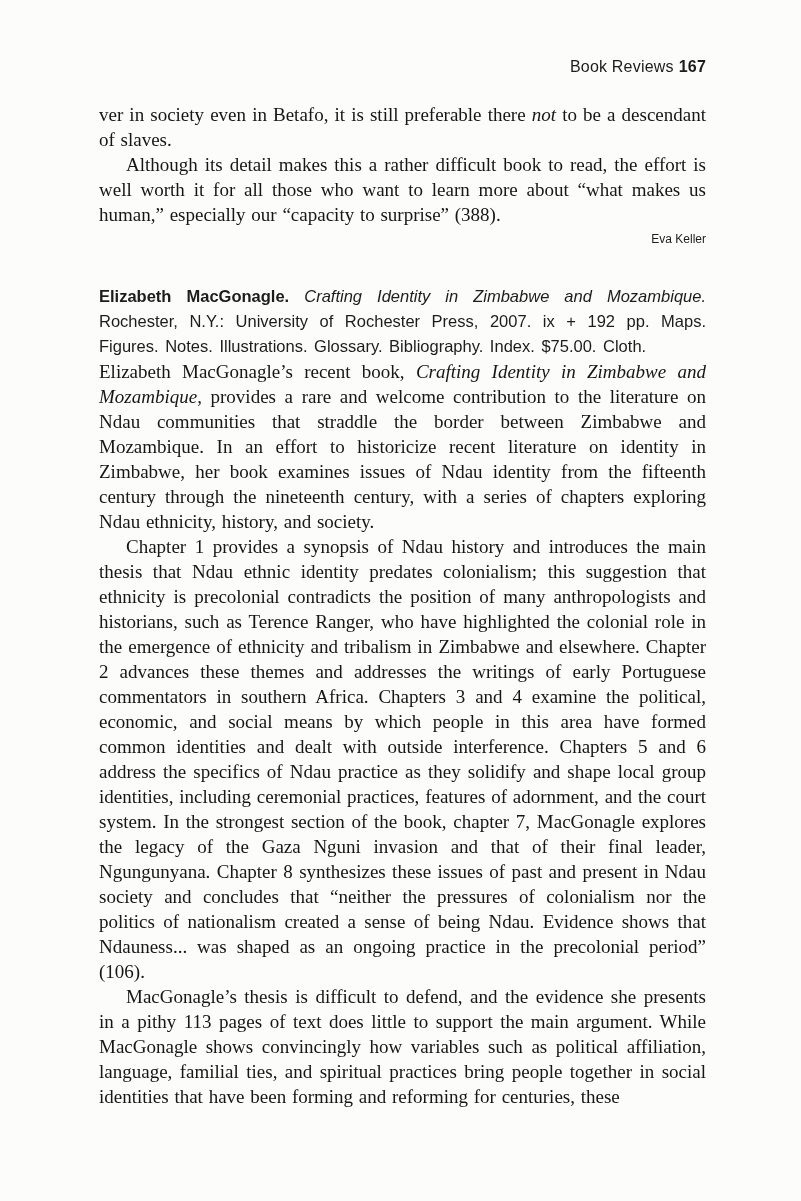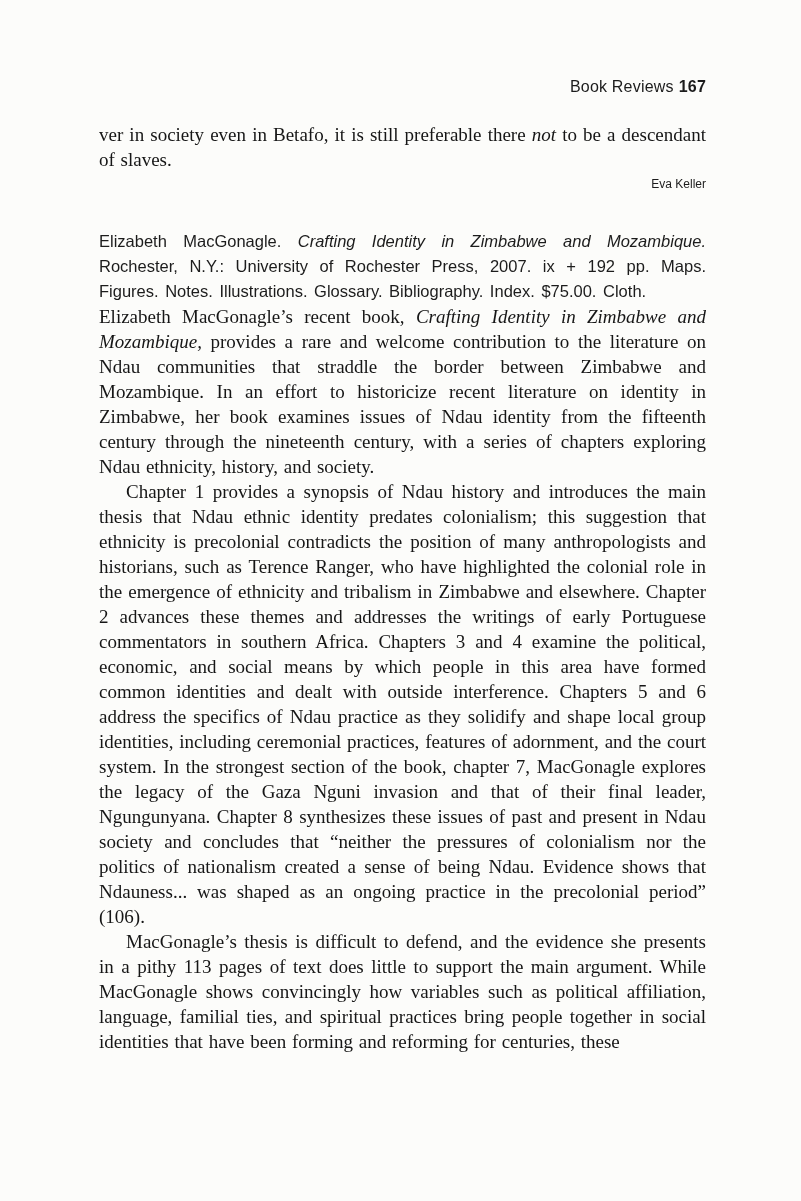--- a/index.html
+++ b/index.html
@@ -7,21 +7,21 @@
     padding: 0;
     background: #e8e8e8;
   }
   .page {
     position: relative;
     width: 801px;
     height: 1201px;
     margin: 0 auto;
     background: #fcfcfa;
     box-sizing: border-box;
-    padding: 77px 95px 0 99px;
+    padding: 57px 95px 0 99px;
     color: #161616;
     overflow: hidden;
   }
   .running-head {
     font-family: "Liberation Sans", sans-serif;
     font-size: 16px;
     line-height: 20px;
     text-align: right;
     color: #1c1c1c;
     margin-bottom: 25px;
@@ -58,34 +58,35 @@
     font-size: 16.5px;
     line-height: 25px;
     text-align: justify;
     color: #1c1c1c;
     word-spacing: 2px;
   }
   .review-body {
   }
   .seg-normal { font-style: normal; font-weight: normal; }
   .seg-italic { font-style: italic; }
-  .seg-bold { font-weight: 400; }
+  .seg-bold { font-weight: 700; }
   .seg-bold-italic { font-weight: 400; font-style: italic; }
 </style>
 </head>
 <body>
 
 <div class="page">
 
   <div class="running-head">
     <span>Book Reviews</span><span class="pgnum">167</span>
   </div>
 
   <div>
     <p class="body-para"><span class="seg-normal">ver in society even in Betafo, it is still preferable there </span><span class="seg-italic">not</span><span class="seg-normal"> to be a descendant of slaves.</span></p>
+    <p class="body-para indent"><span class="seg-normal">Although its detail makes this a rather difficult book to read, the effort is well worth it for all those who want to learn more about “what makes us human,” especially our “capacity to surprise” (388).</span></p>
     <div class="signature">
       <div class="sig-name">Eva Keller</div>
     </div>
   </div>
 
   <div class="citation"><span class="seg-bold">Elizabeth MacGonagle. </span><span class="seg-bold-italic">Crafting Identity in Zimbabwe and Mozambique.</span><span class="seg-normal"> Rochester, N.Y.: University of Rochester Press, 2007. ix + 192 pp. Maps. Figures. Notes. Illustrations. Glossary. Bibliography. Index. $75.00. Cloth.</span></div>
 
   <div class="review-body">
     <p class="body-para"><span class="seg-normal">Elizabeth MacGonagle’s recent book, </span><span class="seg-italic">Crafting Identity in Zimbabwe and Mozambique,</span><span class="seg-normal"> provides a rare and welcome contribution to the literature on Ndau communities that straddle the border between Zimbabwe and Mozambique. In an effort to historicize recent literature on identity in Zimbabwe, her book examines issues of Ndau identity from the fifteenth century through the nineteenth century, with a series of chapters exploring Ndau ethnicity, history, and society.</span></p>
     <p class="body-para indent"><span class="seg-normal">Chapter 1 provides a synopsis of Ndau history and introduces the main thesis that Ndau ethnic identity predates colonialism; this suggestion that ethnicity is precolonial contradicts the position of many anthropologists and historians, such as Terence Ranger, who have highlighted the colonial role in the emergence of ethnicity and tribalism in Zimbabwe and elsewhere. Chapter 2 advances these themes and addresses the writings of early Portuguese commentators in southern Africa. Chapters 3 and 4 examine the political, economic, and social means by which people in this area have formed common identities and dealt with outside interference. Chapters 5 and 6 address the specifics of Ndau practice as they solidify and shape local group identities, including ceremonial practices, features of adornment, and the court system. In the strongest section of the book, chapter 7, MacGonagle explores the legacy of the Gaza Nguni invasion and that of their final leader, Ngungunyana. Chapter 8 synthesizes these issues of past and present in Ndau society and concludes that “neither the pressures of colonialism nor the politics of nationalism created a sense of being Ndau. Evidence shows that Ndauness... was shaped as an ongoing practice in the precolonial period” (106).</span></p>

